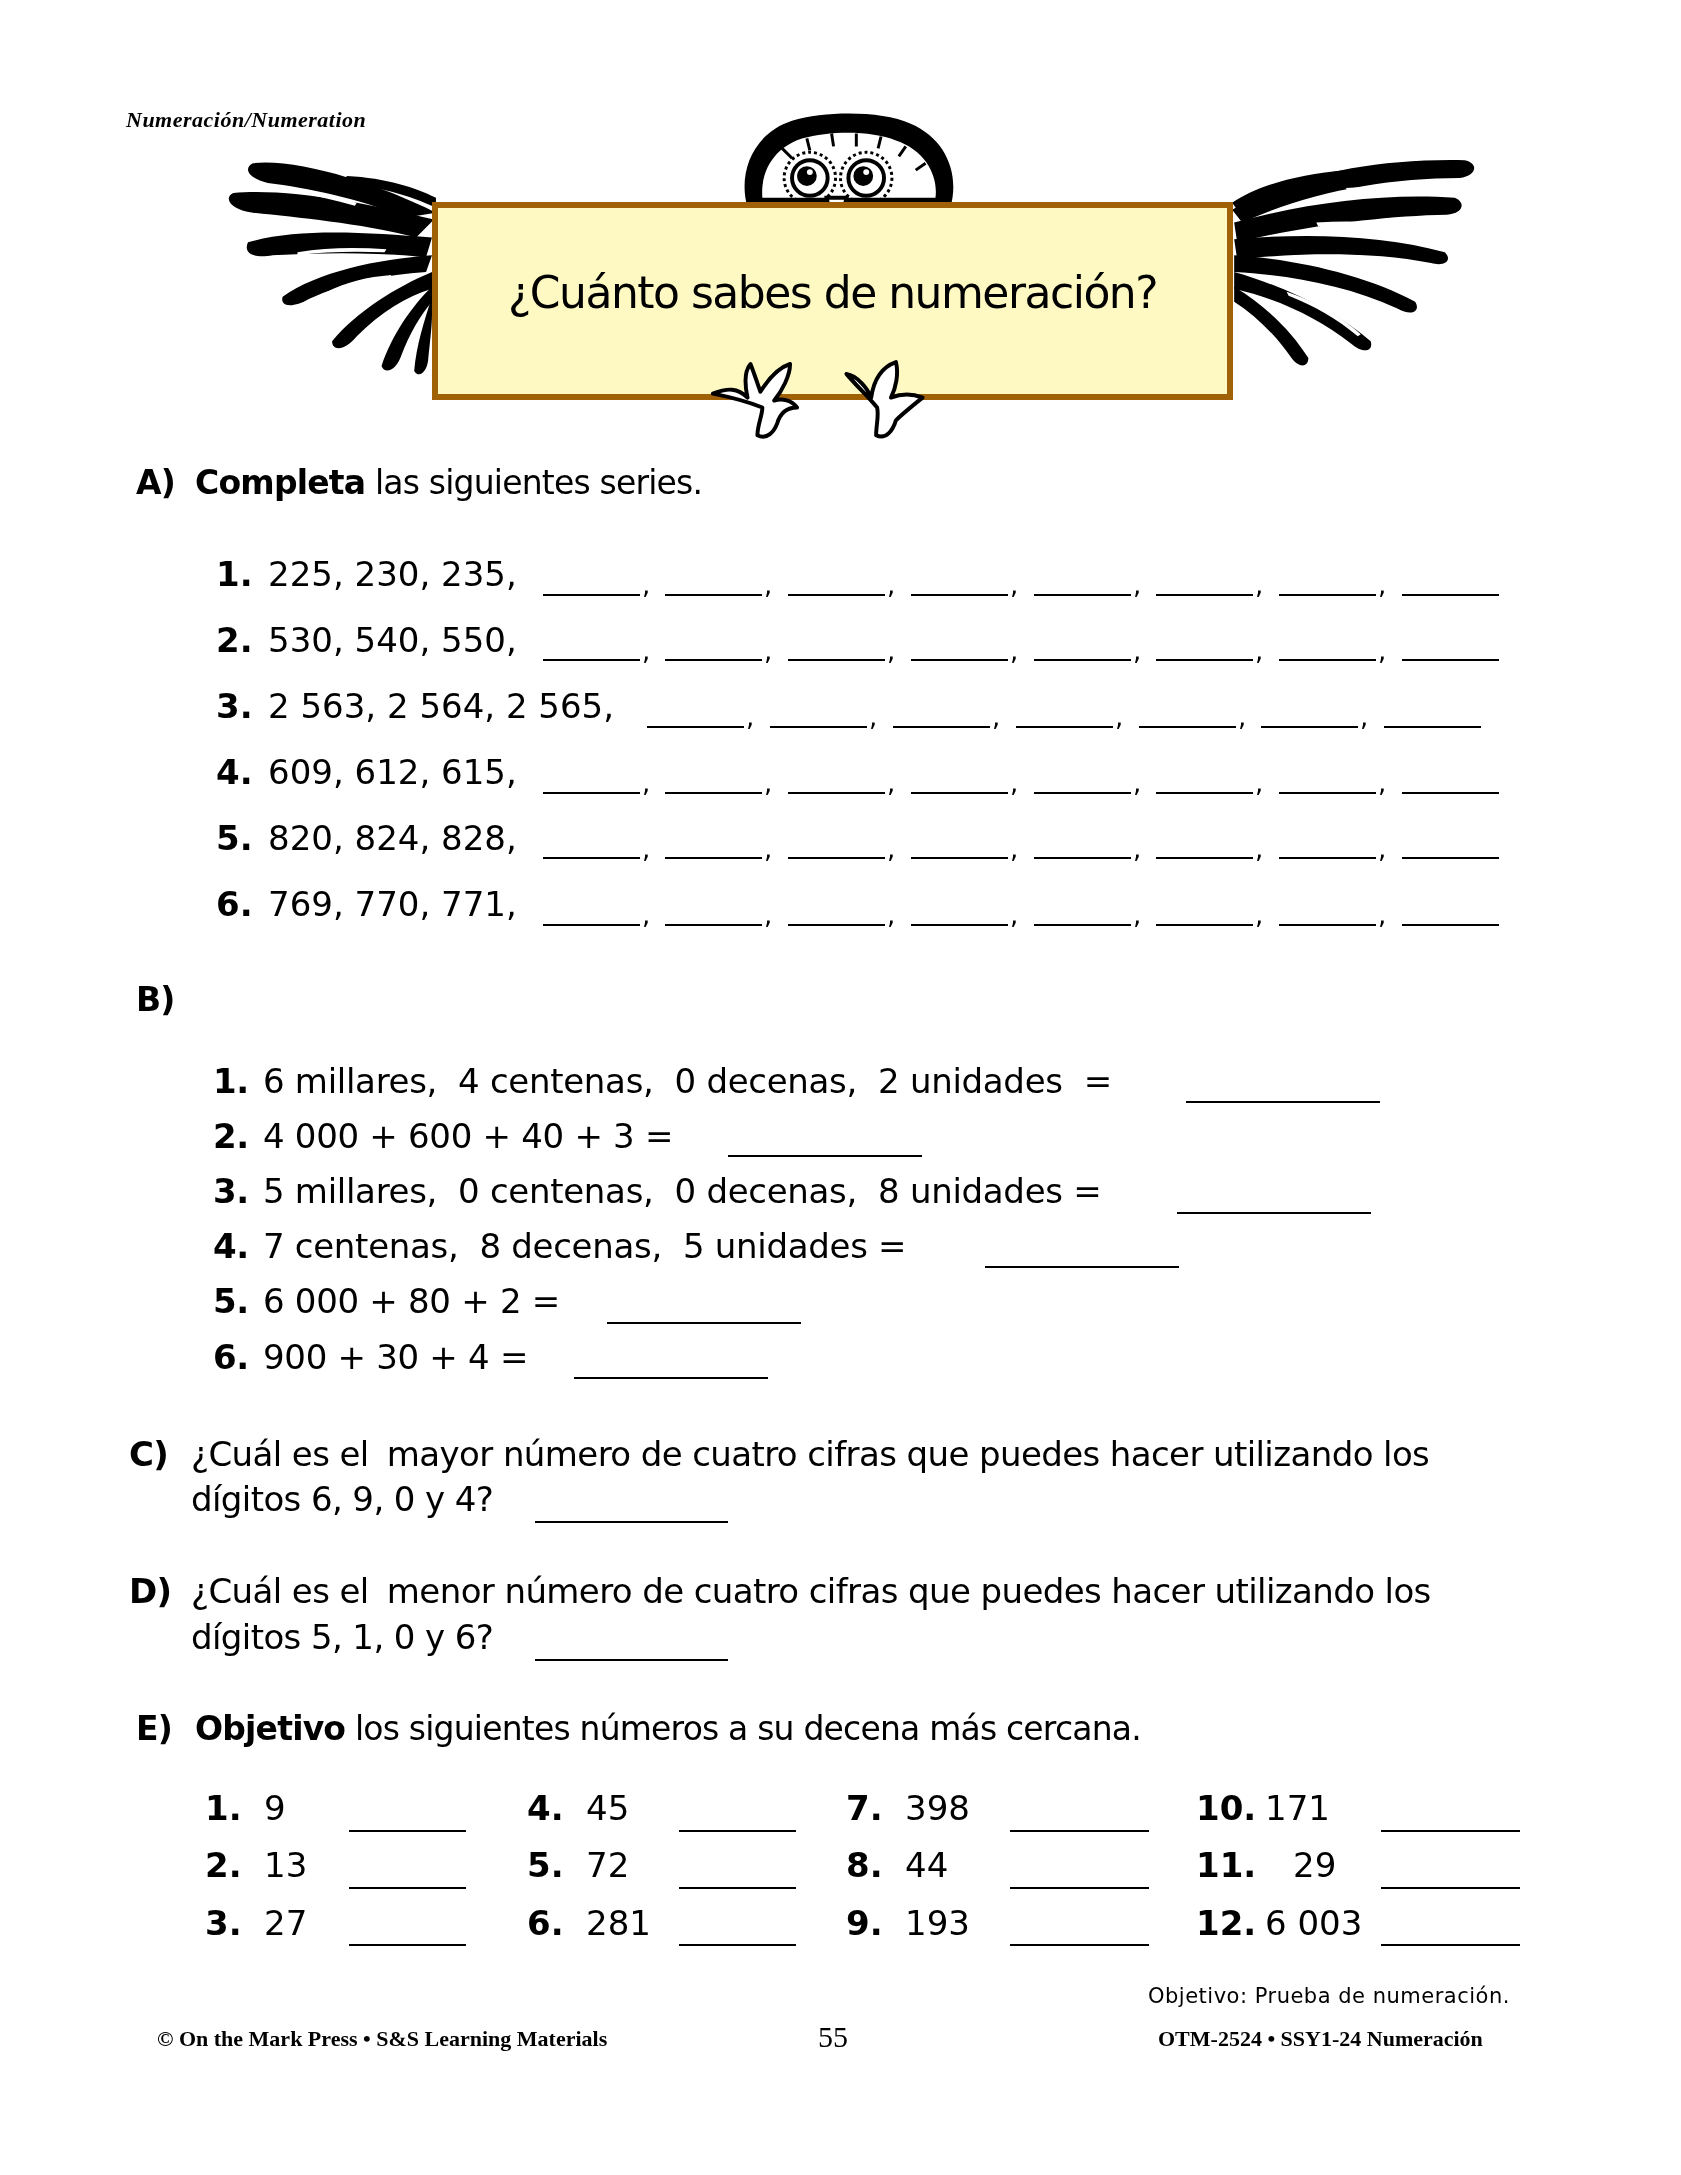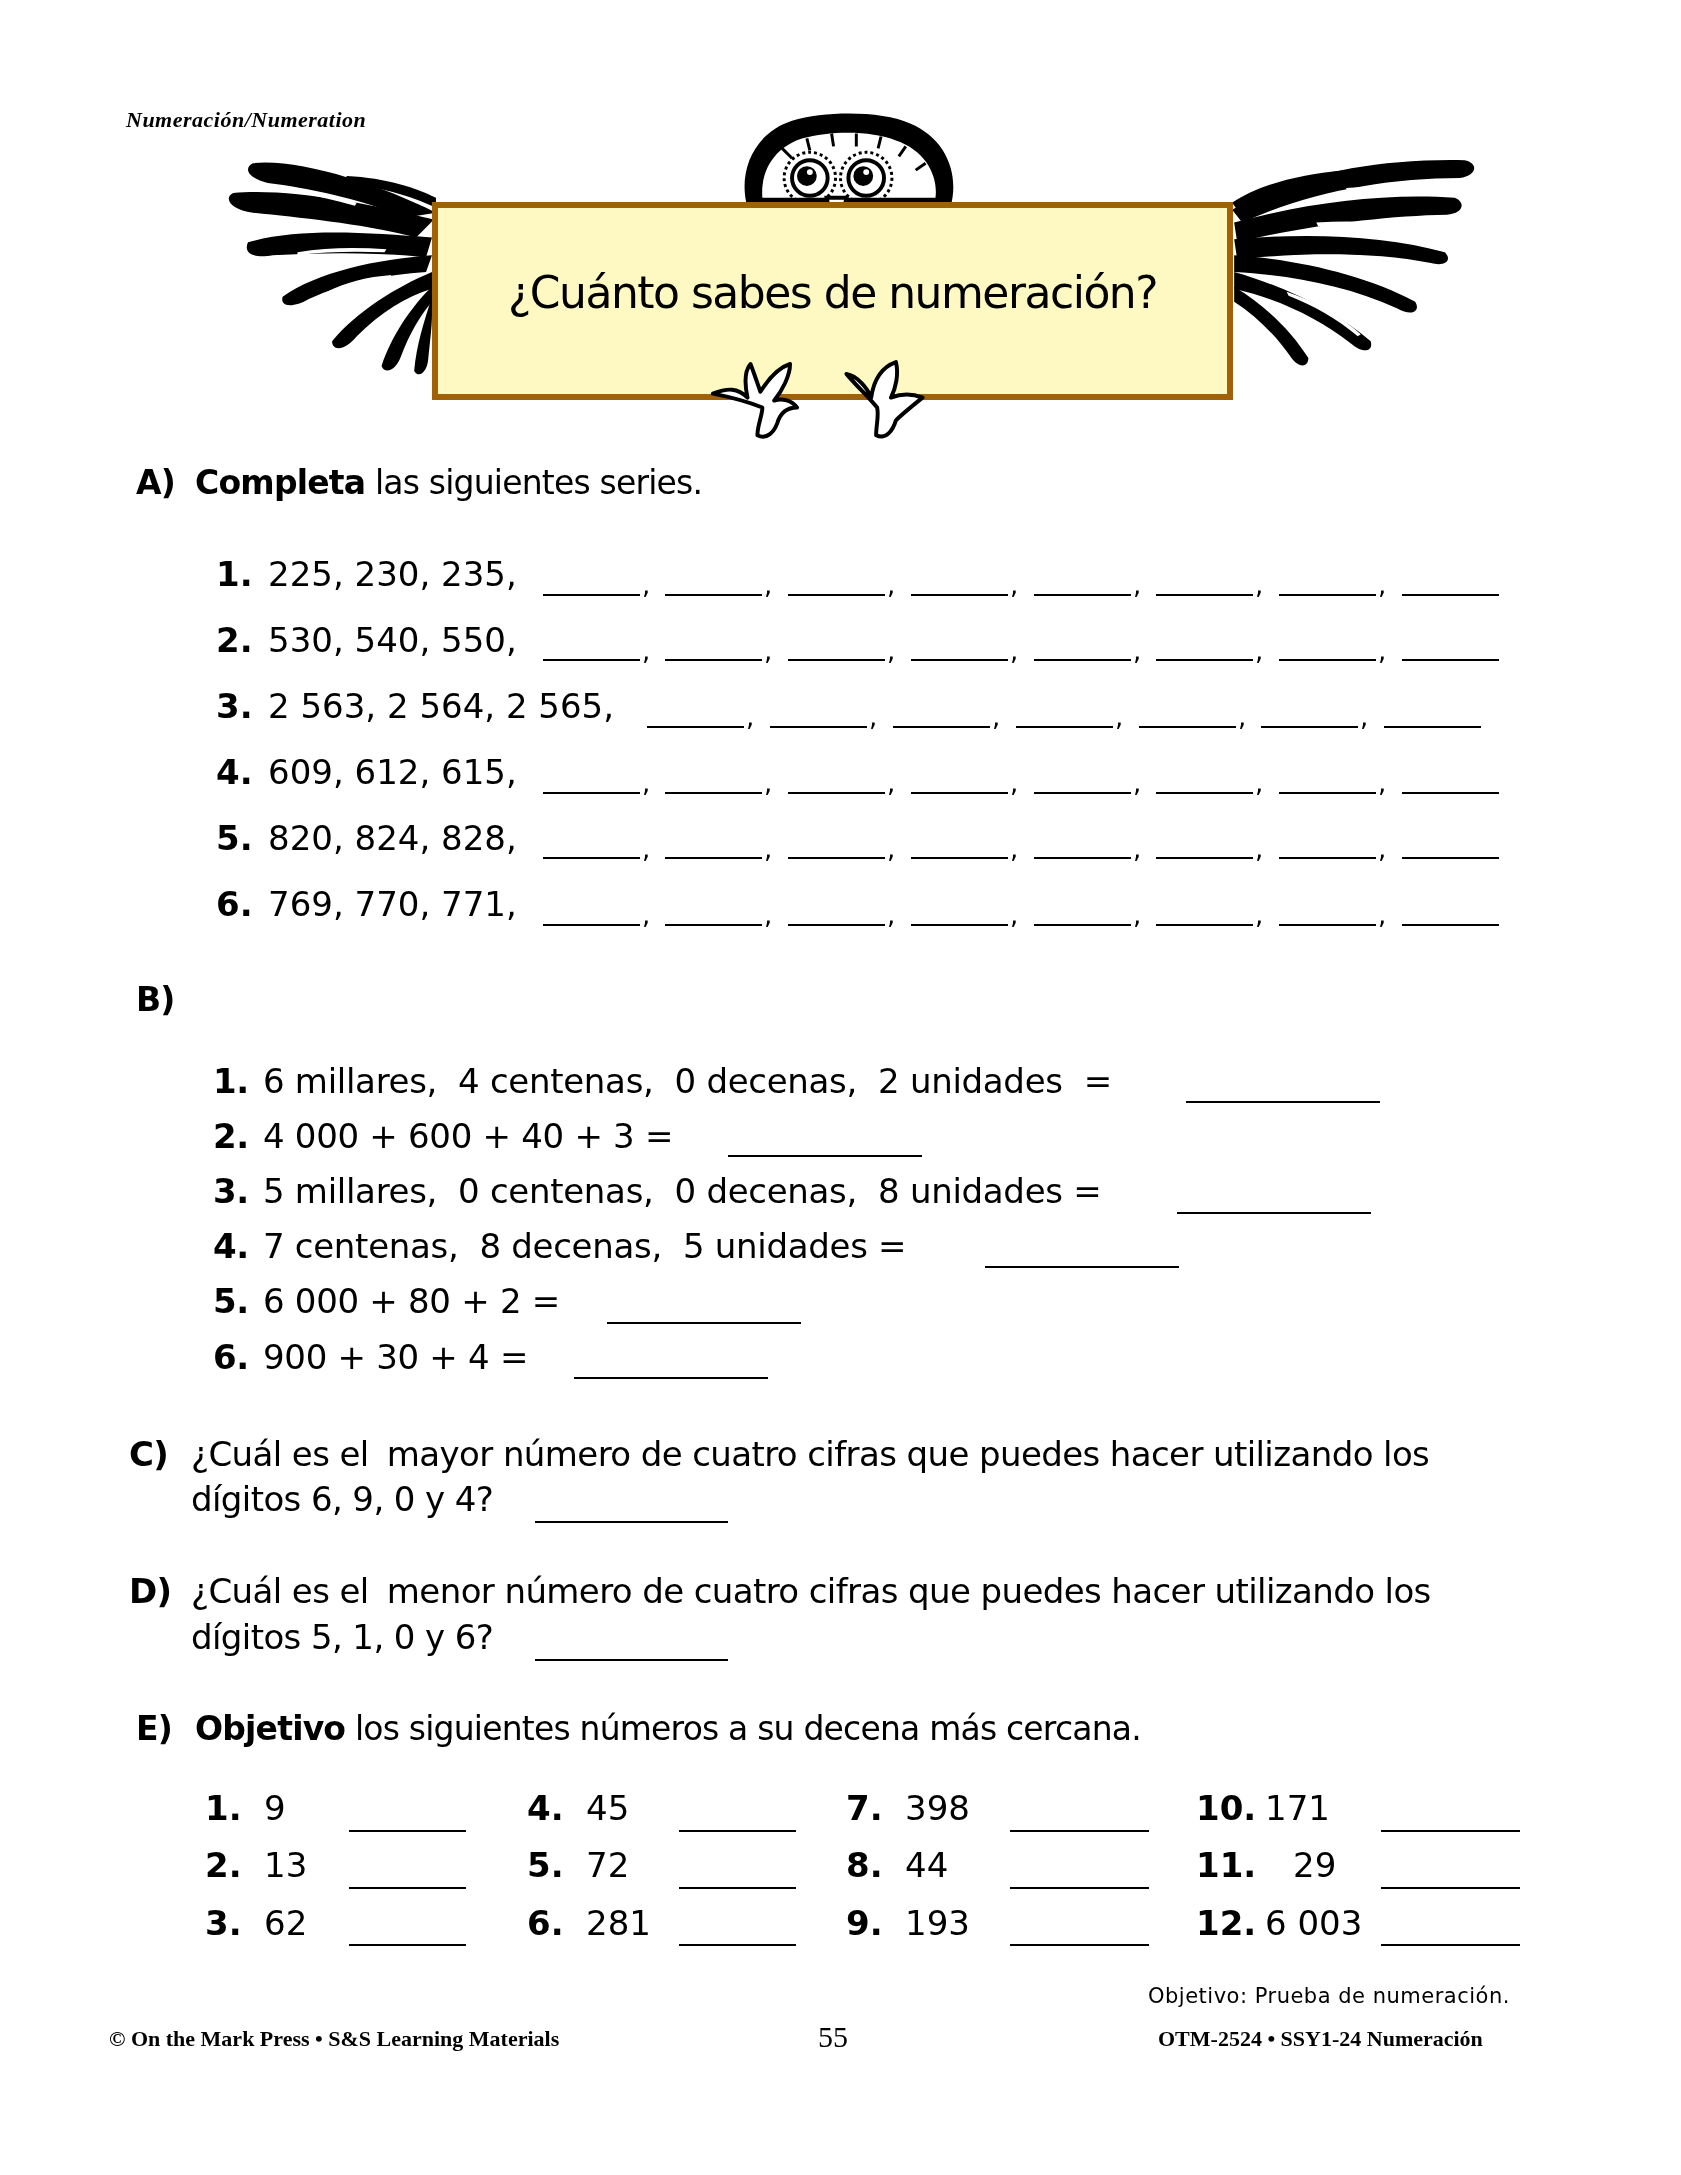--- a/index.html
+++ b/index.html
@@ -32,21 +32,21 @@
   .b-row .txt { position: absolute; left: 50px; }
 
   .q-text { font-size: 34px; letter-spacing: -0.6px; }
   .q-text b { font-weight: normal; margin-left: 8px; }
 
   .e-item { font-size: 34px; }
   .e-item .num { position: absolute; left: 0; font-weight: bold; }
   .e-item .val { position: absolute; left: 59px; }
 
   .footer-obj { font-size: 21px; letter-spacing: 0.5px; }
-  .footer-left { font-size: 22px; font-weight: bold; }
+  .footer-left { font-size: 22px; font-weight: bold; margin-left: 48px; }
   .footer-page { font-size: 30px; }
   .footer-right { font-size: 22px; font-weight: bold; }
 </style>
 </head>
 <body>
 
 <div class="abs serif hdr-label">Numeración/Numeration</div>
 
 <svg class="owl-svg" width="1681" height="455" viewBox="0 0 1698 460">
 
@@ -297,21 +297,21 @@
       <span class="val" style="left: 59px;">9</span>
     </div>
     <div class="blank" style="left: 349px; top: 1830px; width: 117px;"></div>
     <div class="abs sans e-item" style="left: 205px; top: 1845px;">
       <span class="num">2.</span>
       <span class="val" style="left: 59px;">13</span>
     </div>
     <div class="blank" style="left: 349px; top: 1887px; width: 117px;"></div>
     <div class="abs sans e-item" style="left: 205px; top: 1903px;">
       <span class="num">3.</span>
-      <span class="val" style="left: 59px;">62</span>
+      <span class="val" style="left: 59px;">27</span>
     </div>
     <div class="blank" style="left: 349px; top: 1944px; width: 117px;"></div>
     <div class="abs sans e-item" style="left: 527px; top: 1788px;">
       <span class="num">4.</span>
       <span class="val" style="left: 59px;">45</span>
     </div>
     <div class="blank" style="left: 679px; top: 1830px; width: 117px;"></div>
     <div class="abs sans e-item" style="left: 527px; top: 1845px;">
       <span class="num">5.</span>
       <span class="val" style="left: 59px;">72</span>

